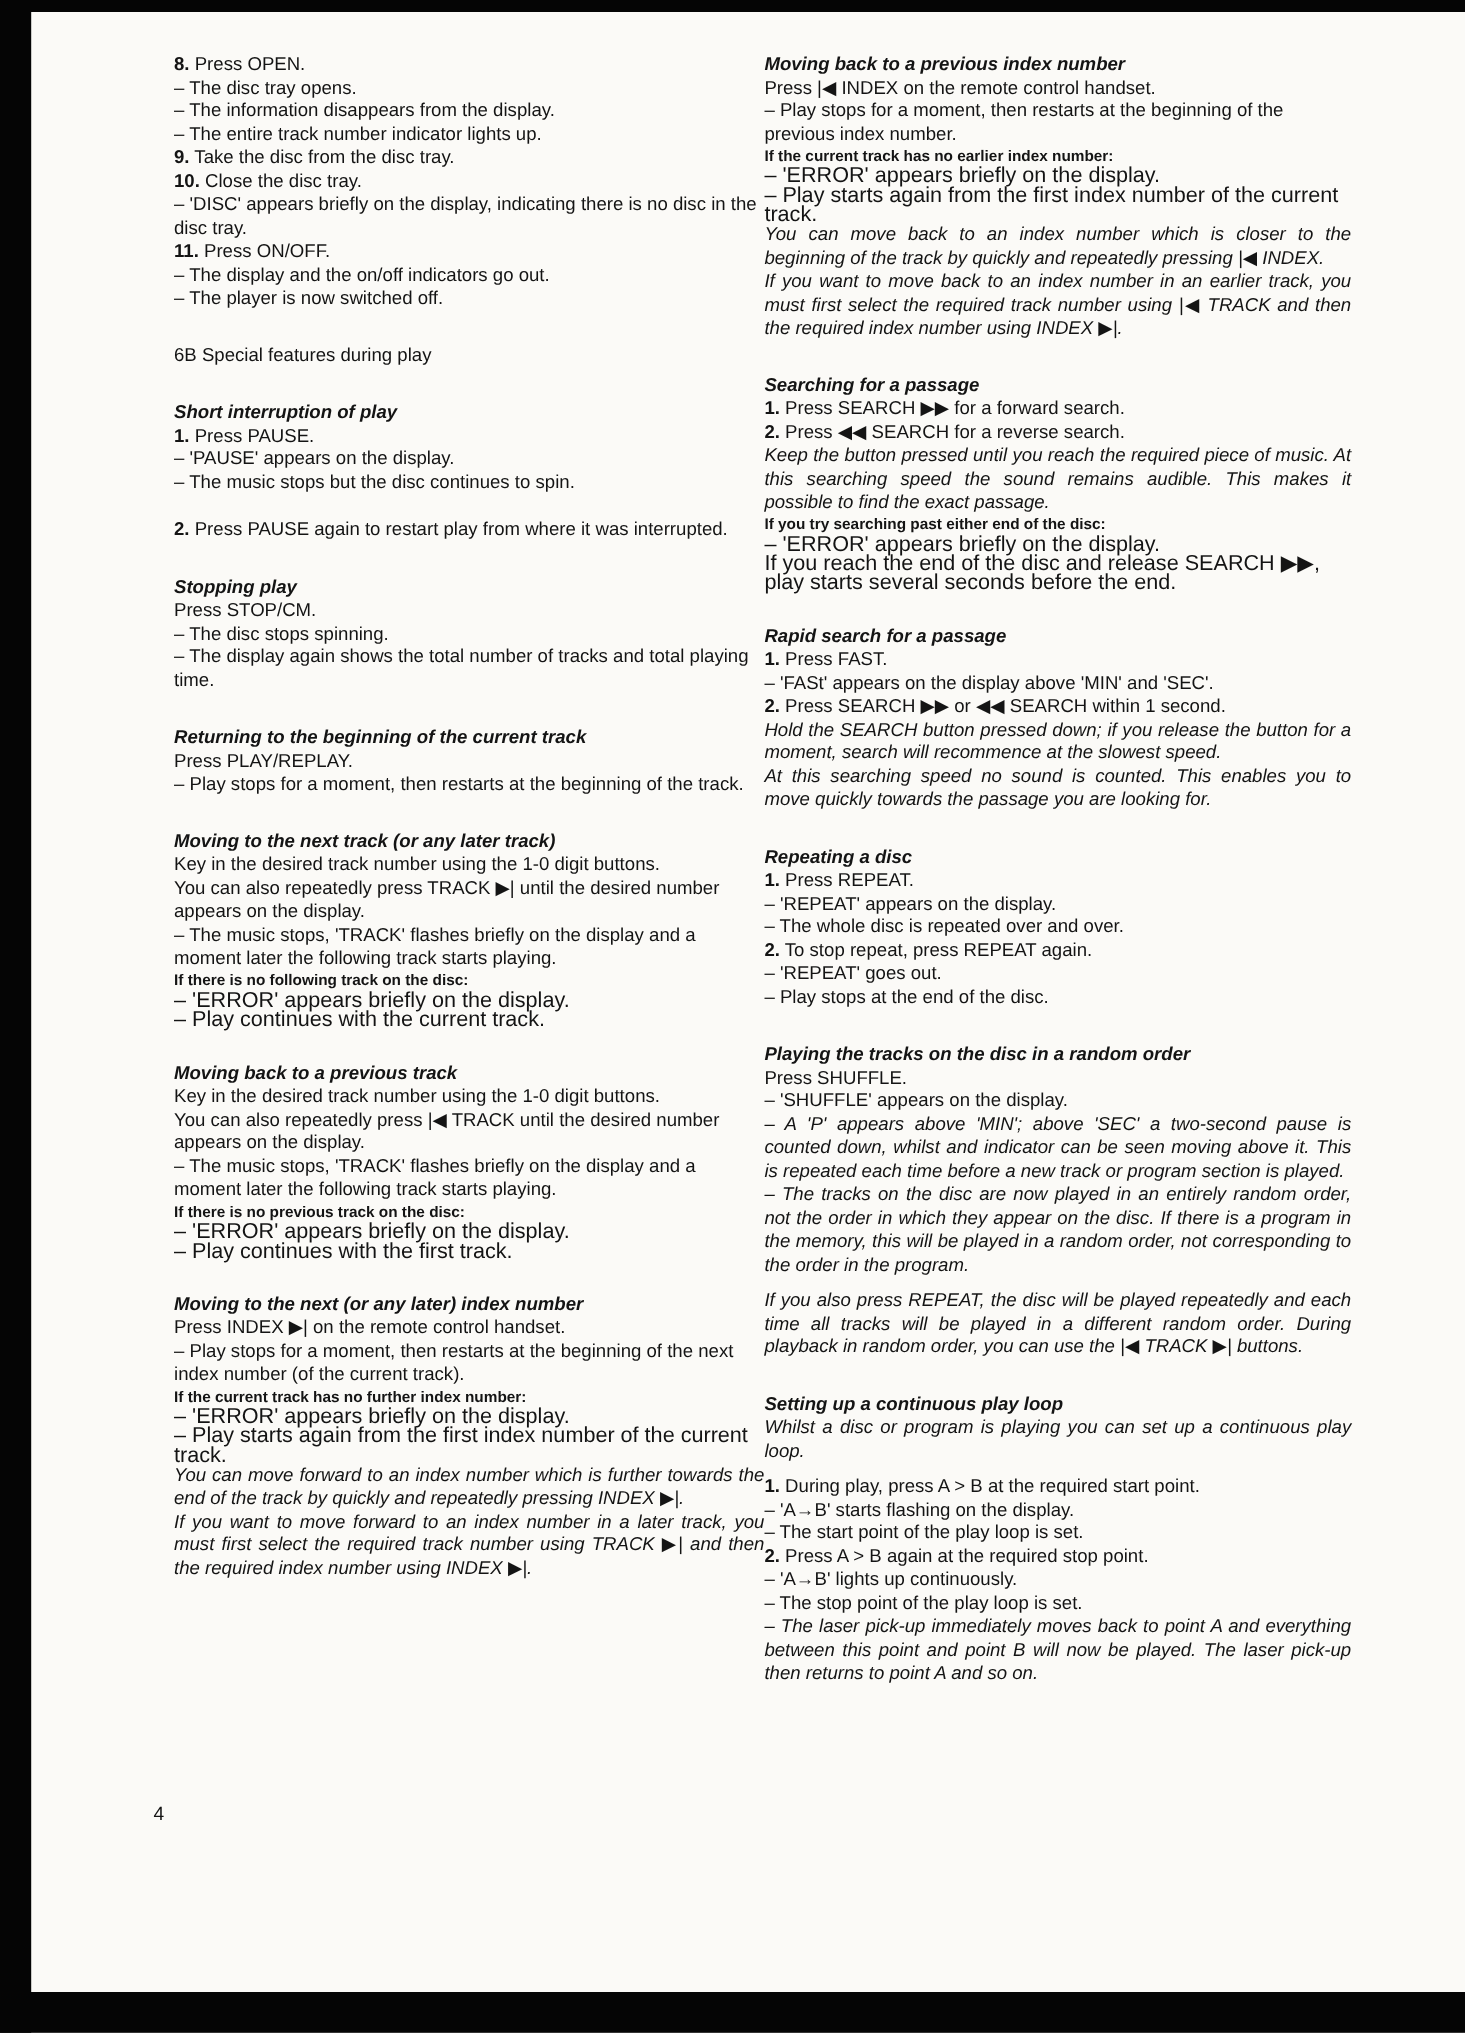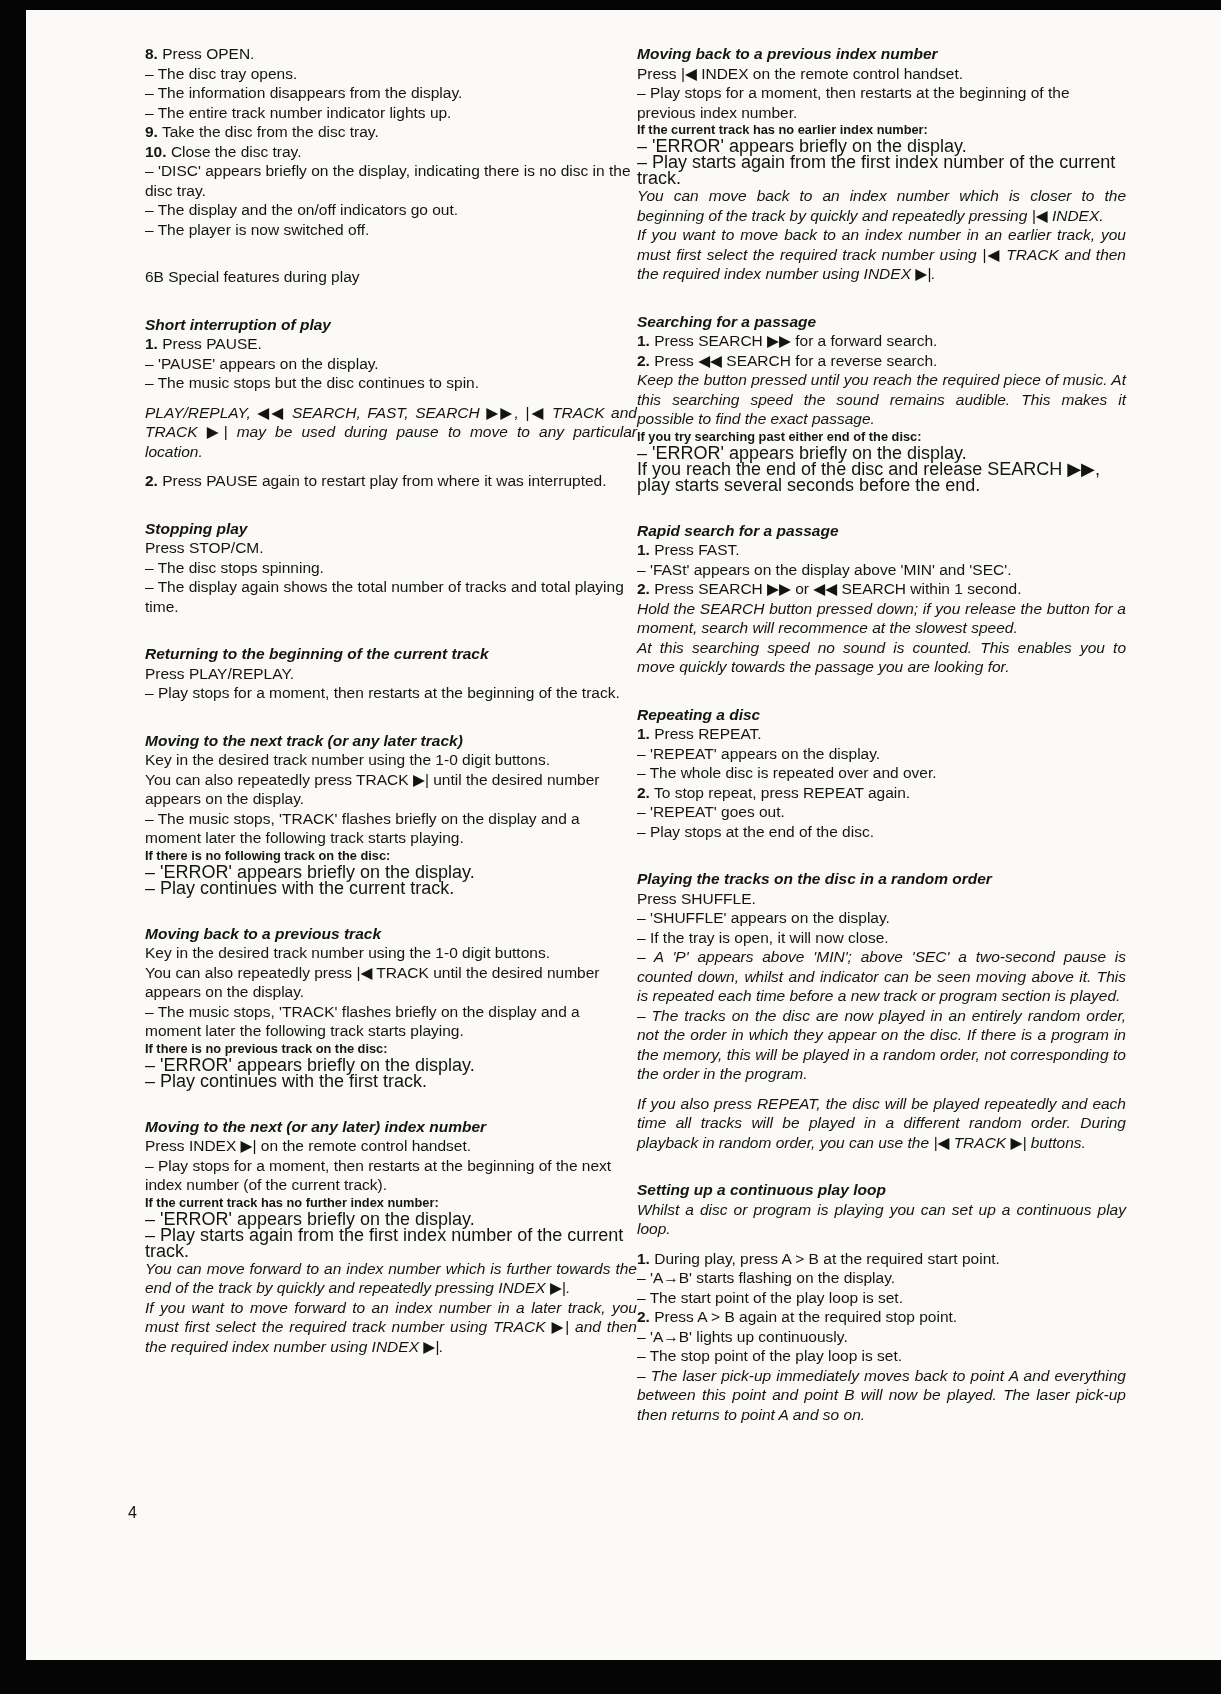--- a/index.html
+++ b/index.html
@@ -46,31 +46,31 @@
 <div class="scan-bar bar-bottom"></div>
 
 <div id="col0" class="col">
     <div class="blk step"><span class="pfx">8.</span> <span>Press OPEN.</span></div>
     <div class="blk dash"><span>– The disc tray opens.</span></div>
     <div class="blk dash"><span>– The information disappears from the display.</span></div>
     <div class="blk dash"><span>– The entire track number indicator lights up.</span></div>
     <div class="blk step"><span class="pfx">9.</span> <span>Take the disc from the disc tray.</span></div>
     <div class="blk step"><span class="pfx">10.</span> <span>Close the disc tray.</span></div>
     <div class="blk dash"><span>– 'DISC' appears briefly on the display, indicating there is no disc in the disc tray.</span></div>
+    <div class="blk step"><span class="pfx">11.</span> <span>Press ON/OFF.</span></div>
     <div class="blk dash"><span>– The display and the on/off indicators go out.</span></div>
     <div class="blk dash"><span>– The player is now switched off.</span></div>
     <div class="blk gap-m"></div>
     <div class="blk h1"><span>6B Special features during play</span></div>
     <div class="blk gap-m"></div>
     <div class="blk h2"><span>Short interruption of play</span></div>
     <div class="blk step"><span class="pfx">1.</span> <span>Press PAUSE.</span></div>
     <div class="blk dash"><span>– 'PAUSE' appears on the display.</span></div>
     <div class="blk dash"><span>– The music stops but the disc continues to spin.</span></div>
     <div class="blk gap-s"></div>
-    <div class="blk para"><span>PLAY/REPLAY, ◀◀ SEARCH, FAST, SEARCH ▶▶, |◀ TRACK and TRACK ▶| may be used during pause to move to any particular location.</span></div>
     <div class="blk gap-s"></div>
     <div class="blk step"><span class="pfx">2.</span> <span>Press PAUSE again to restart play from where it was interrupted.</span></div>
     <div class="blk gap-m"></div>
     <div class="blk h2"><span>Stopping play</span></div>
     <div class="blk body"><span>Press STOP/CM.</span></div>
     <div class="blk dash"><span>– The disc stops spinning.</span></div>
     <div class="blk dash"><span>– The display again shows the total number of tracks and total playing time.</span></div>
     <div class="blk gap-m"></div>
     <div class="blk h2"><span>Returning to the beginning of the current track</span></div>
     <div class="blk body"><span>Press PLAY/REPLAY.</span></div>
@@ -130,21 +130,20 @@
     <div class="blk step"><span class="pfx">1.</span> <span>Press REPEAT.</span></div>
     <div class="blk dash"><span>– 'REPEAT' appears on the display.</span></div>
     <div class="blk dash"><span>– The whole disc is repeated over and over.</span></div>
     <div class="blk step"><span class="pfx">2.</span> <span>To stop repeat, press REPEAT again.</span></div>
     <div class="blk dash"><span>– 'REPEAT' goes out.</span></div>
     <div class="blk dash"><span>– Play stops at the end of the disc.</span></div>
     <div class="blk gap-m"></div>
     <div class="blk h2"><span>Playing the tracks on the disc in a random order</span></div>
     <div class="blk body"><span>Press SHUFFLE.</span></div>
     <div class="blk dash"><span>– 'SHUFFLE' appears on the display.</span></div>
-    <div class="blk dash"><span>– If the tray is open, it will now close.</span></div>
     <div class="blk para"><span>– A 'P' appears above 'MIN'; above 'SEC' a two-second pause is counted down, whilst and indicator can be seen moving above it. This is repeated each time before a new track or program section is played.</span></div>
     <div class="blk para"><span>– The tracks on the disc are now played in an entirely random order, not the order in which they appear on the disc. If there is a program in the memory, this will be played in a random order, not corresponding to the order in the program.</span></div>
     <div class="blk gap-s"></div>
     <div class="blk para"><span>If you also press REPEAT, the disc will be played repeatedly and each time all tracks will be played in a different random order. During playback in random order, you can use the |◀ TRACK ▶| buttons.</span></div>
     <div class="blk gap-m"></div>
     <div class="blk h2"><span>Setting up a continuous play loop</span></div>
     <div class="blk para"><span>Whilst a disc or program is playing you can set up a continuous play loop.</span></div>
     <div class="blk gap-s"></div>
     <div class="blk step"><span class="pfx">1.</span> <span>During play, press A &gt; B at the required start point.</span></div>
     <div class="blk dash"><span>– 'A→B' starts flashing on the display.</span></div>

